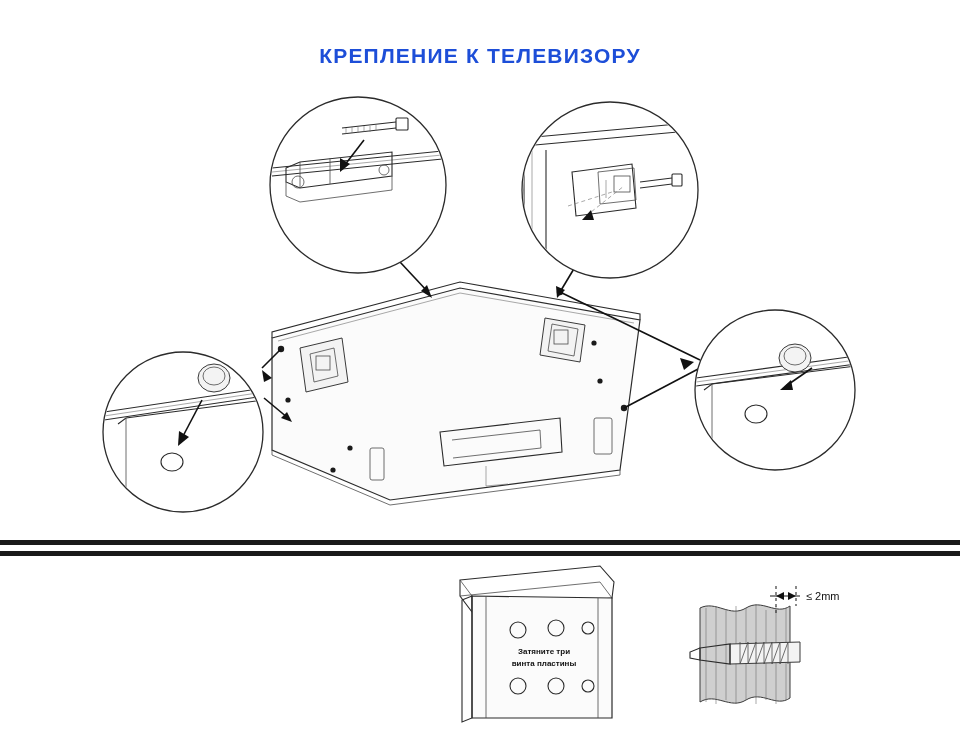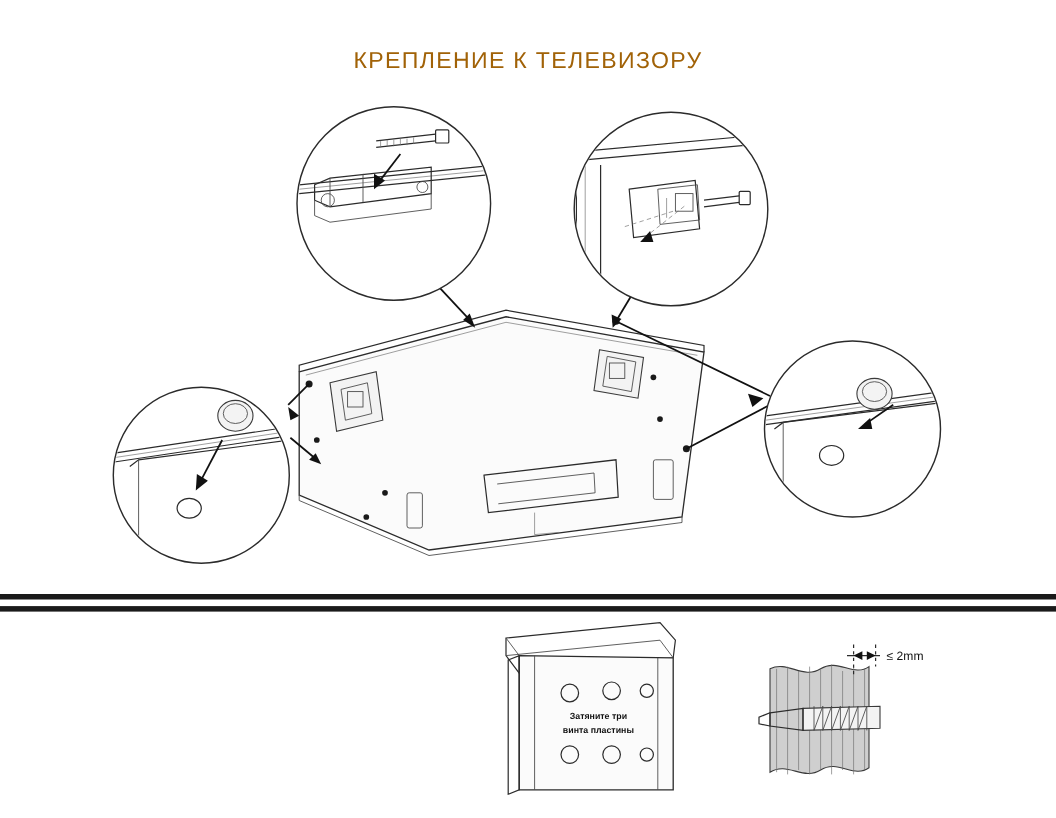--- a/index.html
+++ b/index.html
@@ -29,24 +29,24 @@
     position: absolute;
     left: 0;
     width: 960px;
     background: #1a1a1a;
   }
   #divider-top { top: 540px; height: 5px; }
   #divider-bottom { top: 551px; height: 5px; }
 
   .heading {
     position: absolute;
-    font-weight: normal;
+    font-weight: bold;
     font-size: 21px;
     letter-spacing: 1.2px;
-    color: #a16207;
+    color: #1d4ed8;
     white-space: nowrap;
   }
   #title-tv {
     top: 44px;
     left: 0;
     width: 960px;
     text-align: center;
   }
 
   svg.art {

